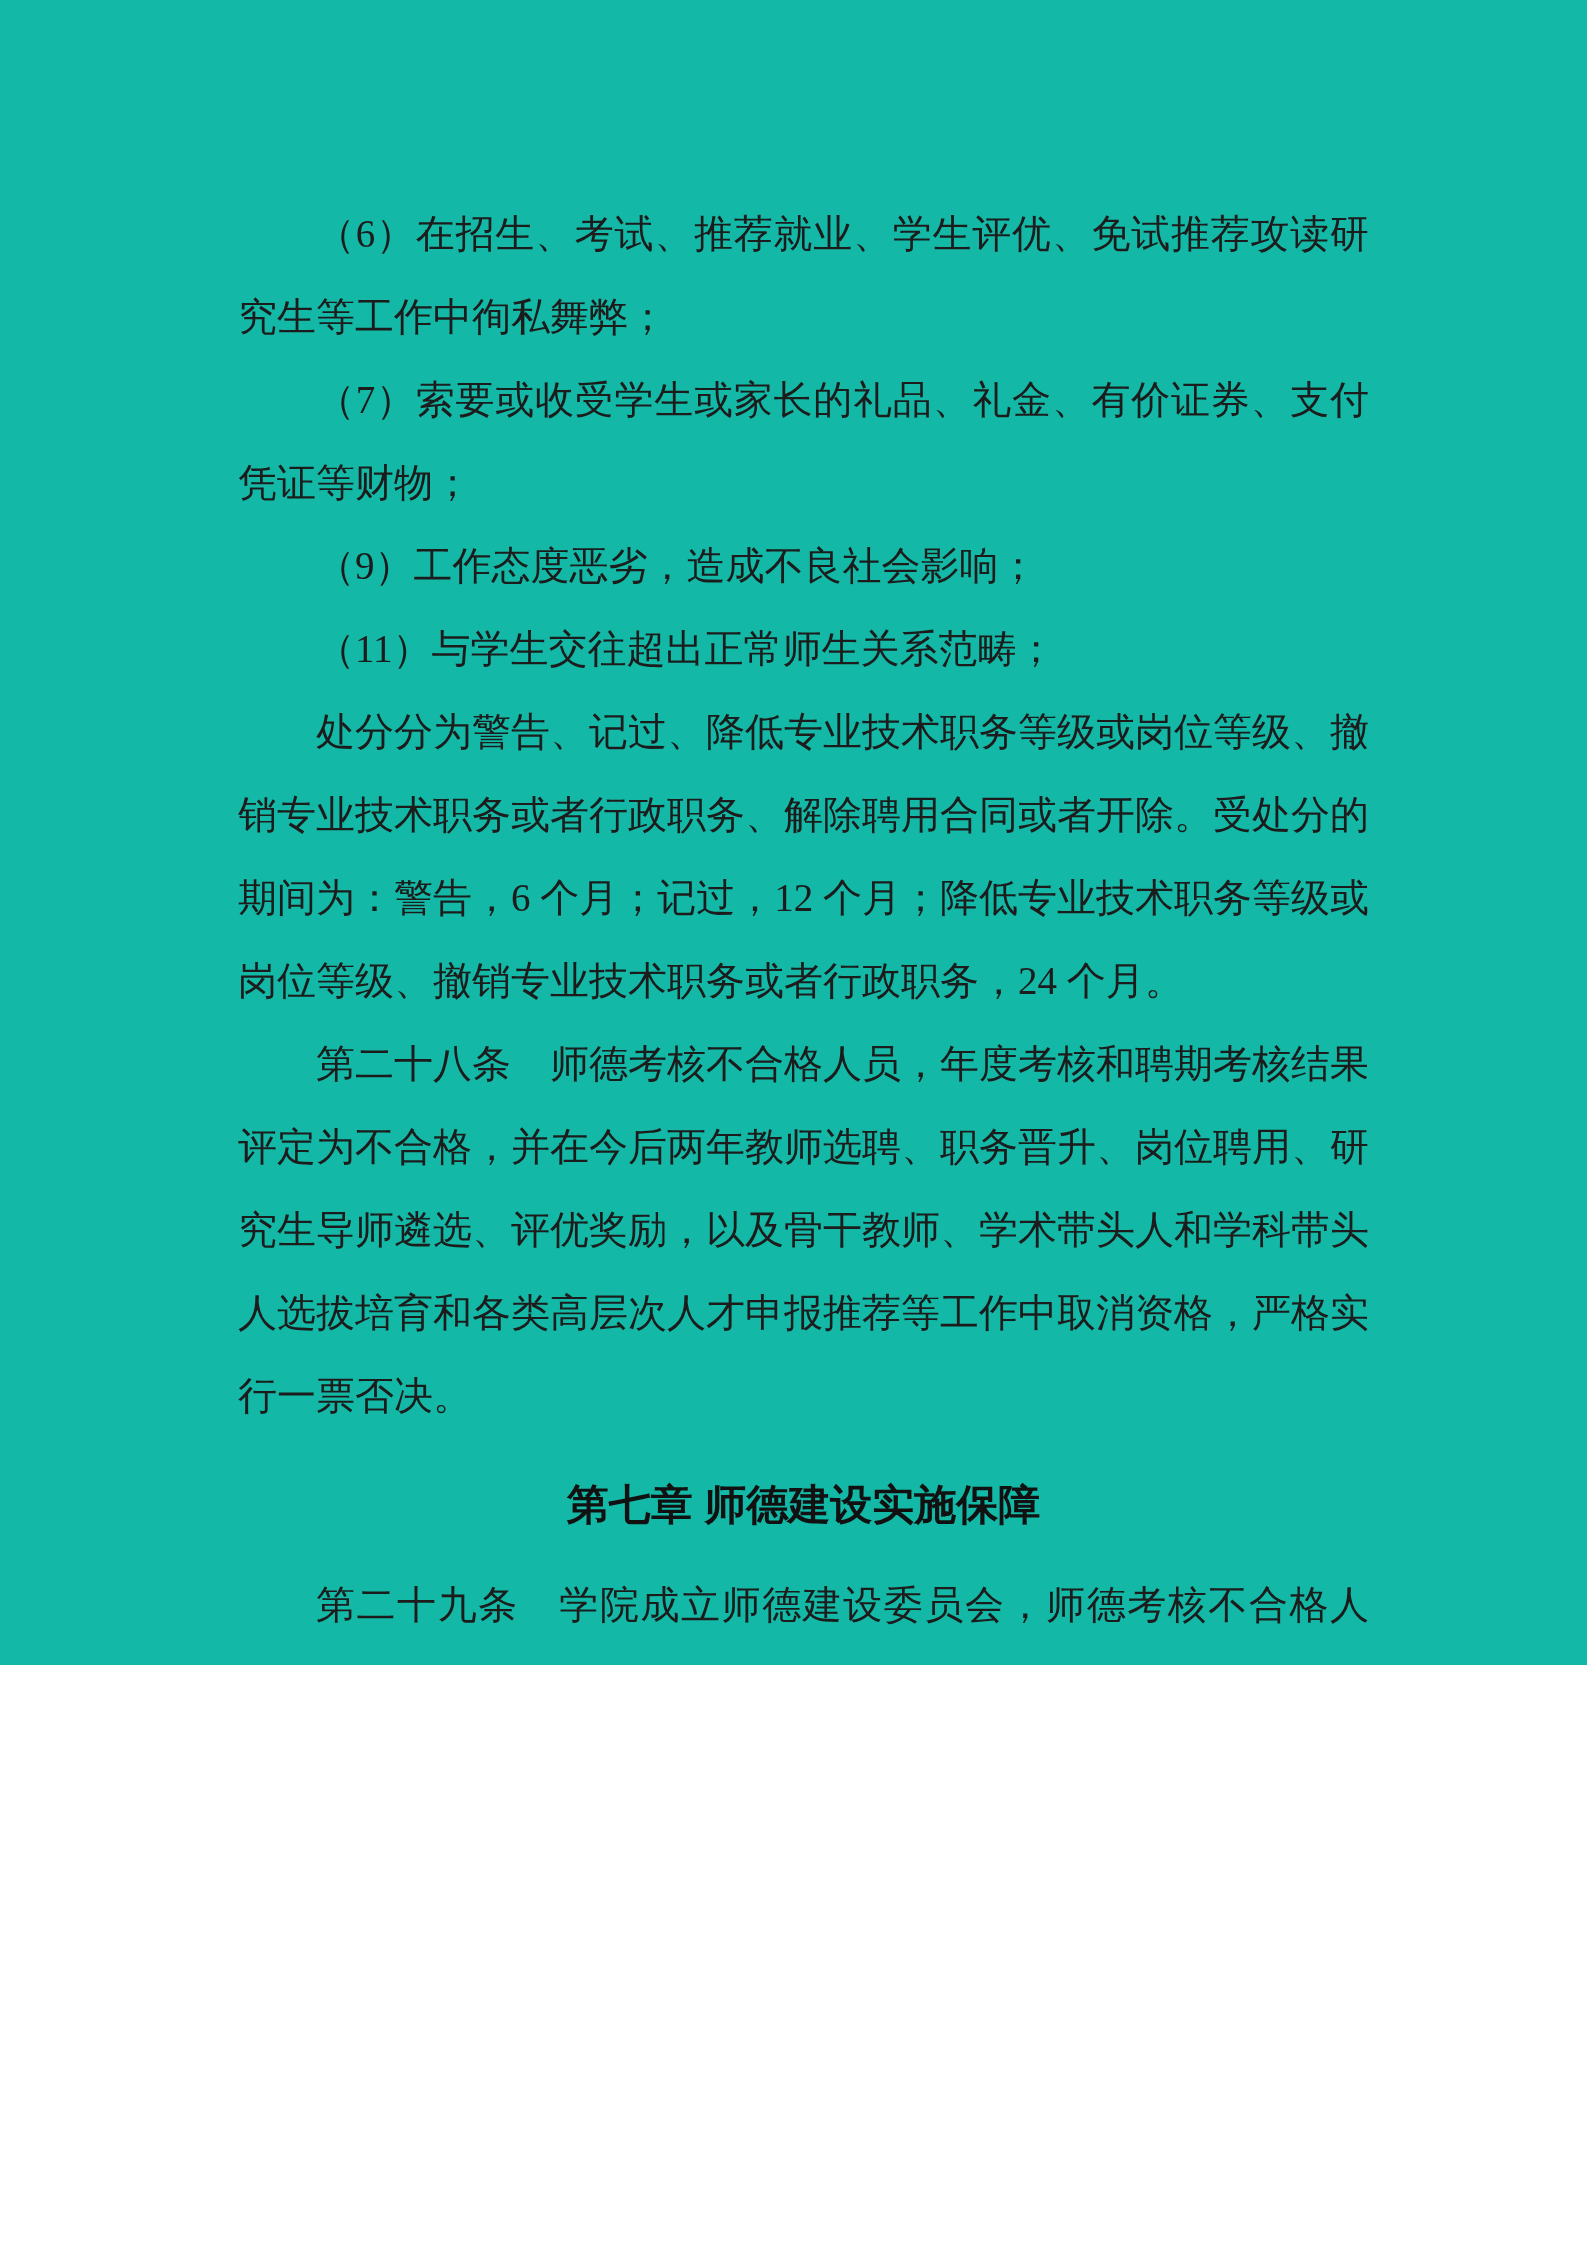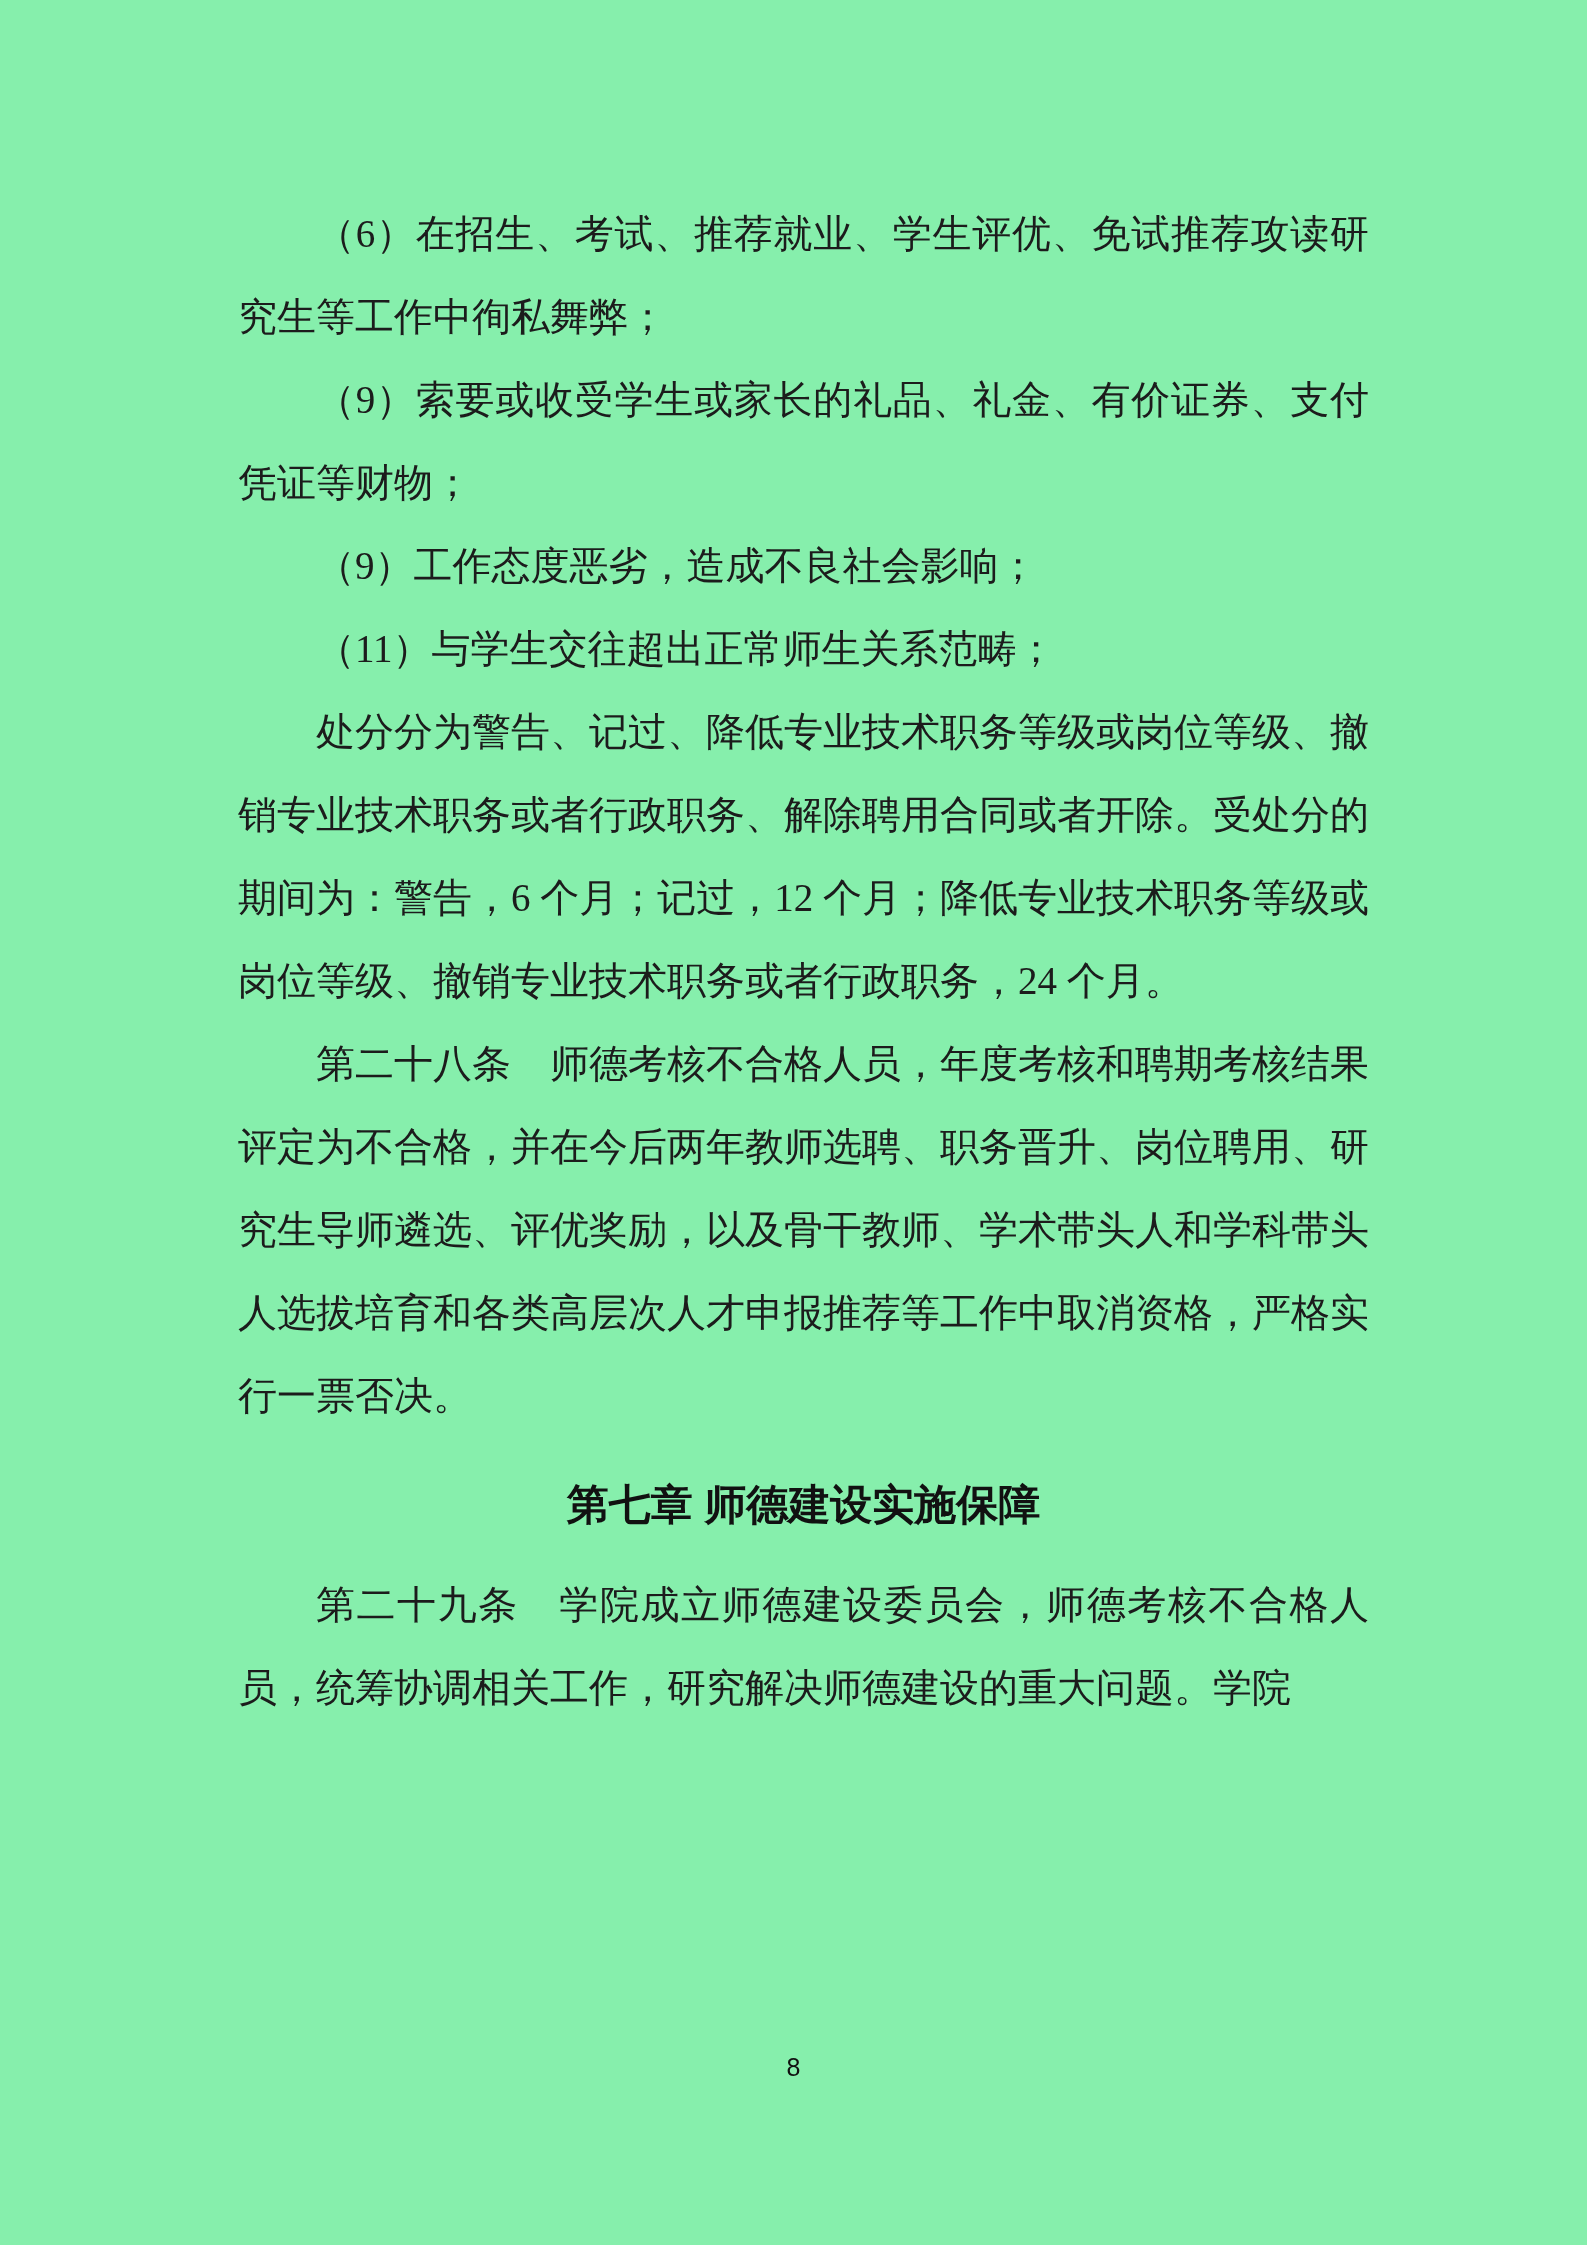--- a/index.html
+++ b/index.html
@@ -3,22 +3,22 @@
 <meta charset="utf-8">
 <style>
   html, body {
     margin: 0;
     padding: 0;
     background: #ffffff;
   }
   .page {
     position: relative;
     width: 1587px;
-    height: 2245px;
-    background: #86efac;
+    height: 1665px;
+    background: #14b8a6;
     overflow: hidden;
     font-family: "Liberation Serif", "DejaVu Serif", serif;
     color: #1c1c1c;
   }
   .text-block {
     position: absolute;
     left: 238px;
     top: 192px;
     width: 1131px;
   }
@@ -53,21 +53,21 @@
     font-family: "Liberation Sans", "DejaVu Sans", sans-serif;
     color: #111111;
   }
 </style>
 </head>
 <body>
 
 <div class="page">
   <div class="text-block">
     <p class="body-para">（6）在招生、考试、推荐就业、学生评优、免试推荐攻读研究生等工作中徇私舞弊；</p>
-    <p class="body-para">（9）索要或收受学生或家长的礼品、礼金、有价证券、支付凭证等财物；</p>
+    <p class="body-para">（7）索要或收受学生或家长的礼品、礼金、有价证券、支付凭证等财物；</p>
     <p class="body-para">（9）工作态度恶劣，造成不良社会影响；</p>
     <p class="body-para">（11）与学生交往超出正常师生关系范畴；</p>
     <p class="body-para">处分分为警告、记过、降低专业技术职务等级或岗位等级、撤销专业技术职务或者行政职务、解除聘用合同或者开除。受处分的期间为：警告，6 个月；记过，12 个月；降低专业技术职务等级或岗位等级、撤销专业技术职务或者行政职务，24 个月。</p>
     <p class="body-para">第二十八条　师德考核不合格人员，年度考核和聘期考核结果评定为不合格，并在今后两年教师选聘、职务晋升、岗位聘用、研究生导师遴选、评优奖励，以及骨干教师、学术带头人和学科带头人选拔培育和各类高层次人才申报推荐等工作中取消资格，严格实行一票否决。</p>
     <h2 class="chapter-heading">第七章 师德建设实施保障</h2>
     <p class="body-para">第二十九条　学院成立师德建设委员会，师德考核不合格人员，统筹协调相关工作，研究解决师德建设的重大问题。学院</p>
   </div>
   <div class="page-number">8</div>
 </div>
 

